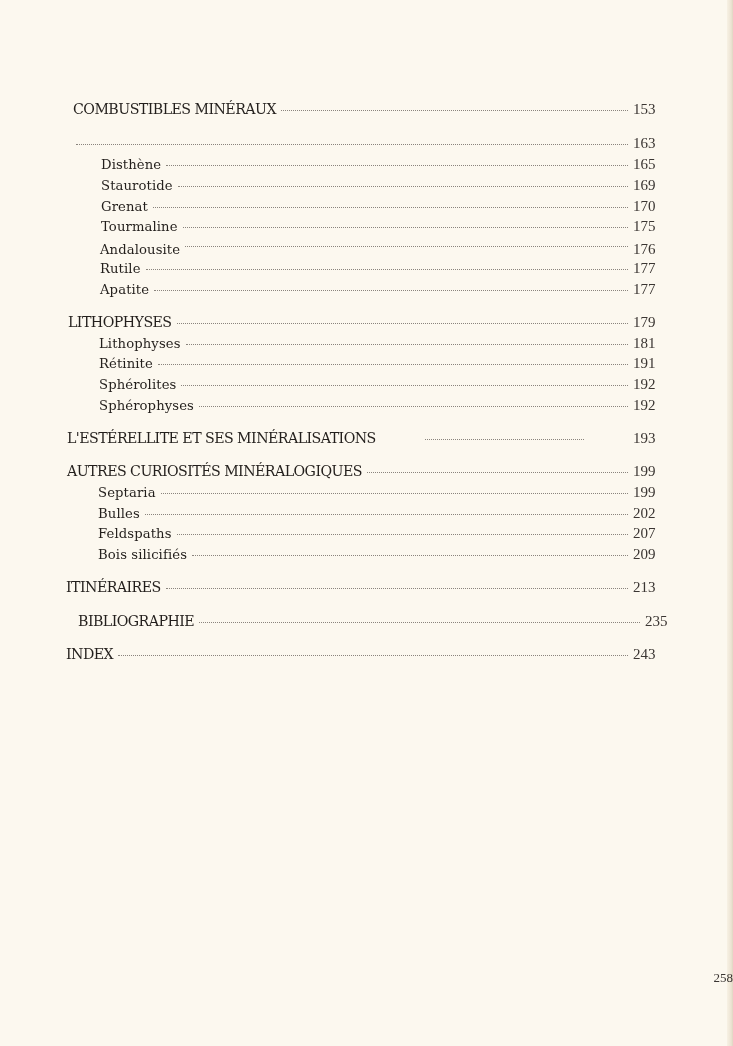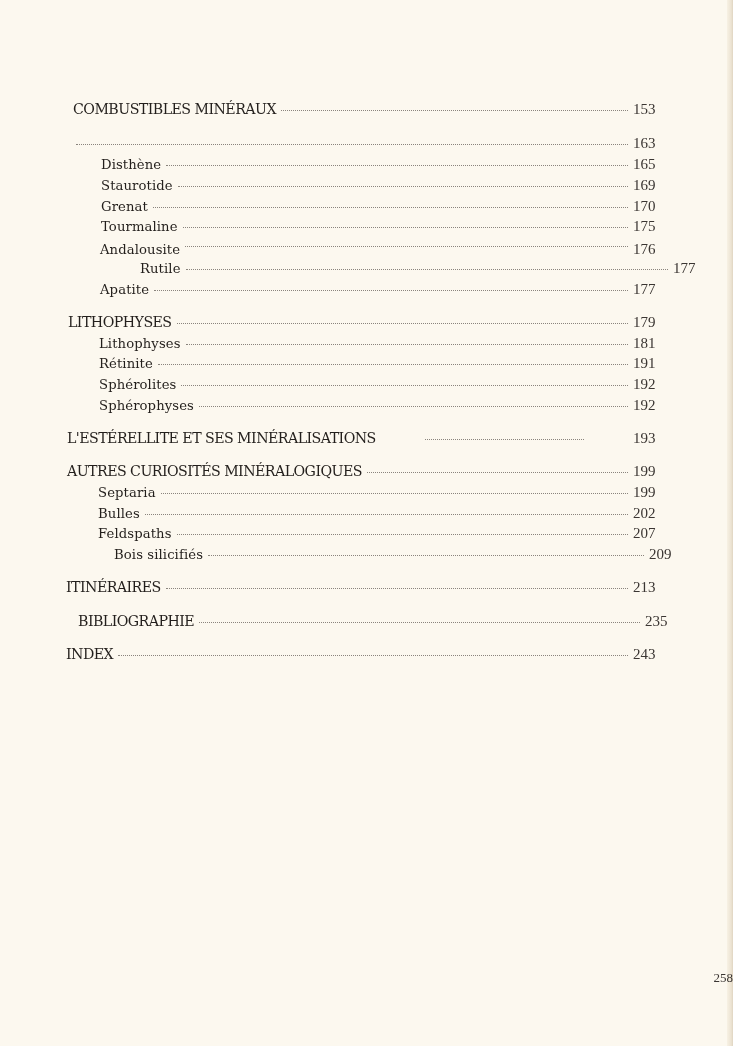--- a/index.html
+++ b/index.html
@@ -89,21 +89,21 @@
     <span class="leader"></span>
     <span class="page">175</span>
   </div>
 
   <div class="row sub" style="left:100px; top:239px; width:563px;align-items:center;">
     <span class="label">Andalousite</span>
     <span class="leader"></span>
     <span class="page">176</span>
   </div>
 
-  <div class="row sub" style="left:100px; top:260px; width:563px;margin-left:40px;">
+  <div class="row sub" style="left:100px; top:260px; width:563px;">
     <span class="label">Rutile</span>
     <span class="leader"></span>
     <span class="page">177</span>
   </div>
 
   <div class="row sub" style="left:100px; top:281px; width:563px;justify-content:flex-end;">
     <span class="label">Apatite</span>
     <span class="leader"></span>
     <span class="page">177</span>
   </div>
@@ -161,21 +161,21 @@
     <span class="leader"></span>
     <span class="page">202</span>
   </div>
 
   <div class="row sub" style="left:98px; top:525px; width:565px;">
     <span class="label">Feldspaths</span>
     <span class="leader"></span>
     <span class="page">207</span>
   </div>
 
-  <div class="row sub" style="left:98px; top:546px; width:565px;margin-left:16px;">
+  <div class="row sub" style="left:98px; top:546px; width:565px;">
     <span class="label">Bois silicifiés</span>
     <span class="leader"></span>
     <span class="page">209</span>
   </div>
 
   <div class="row main" style="left:66px; top:579px; width:597px;">
     <span class="label">ITINÉRAIRES</span>
     <span class="leader"></span>
     <span class="page">213</span>
   </div>

